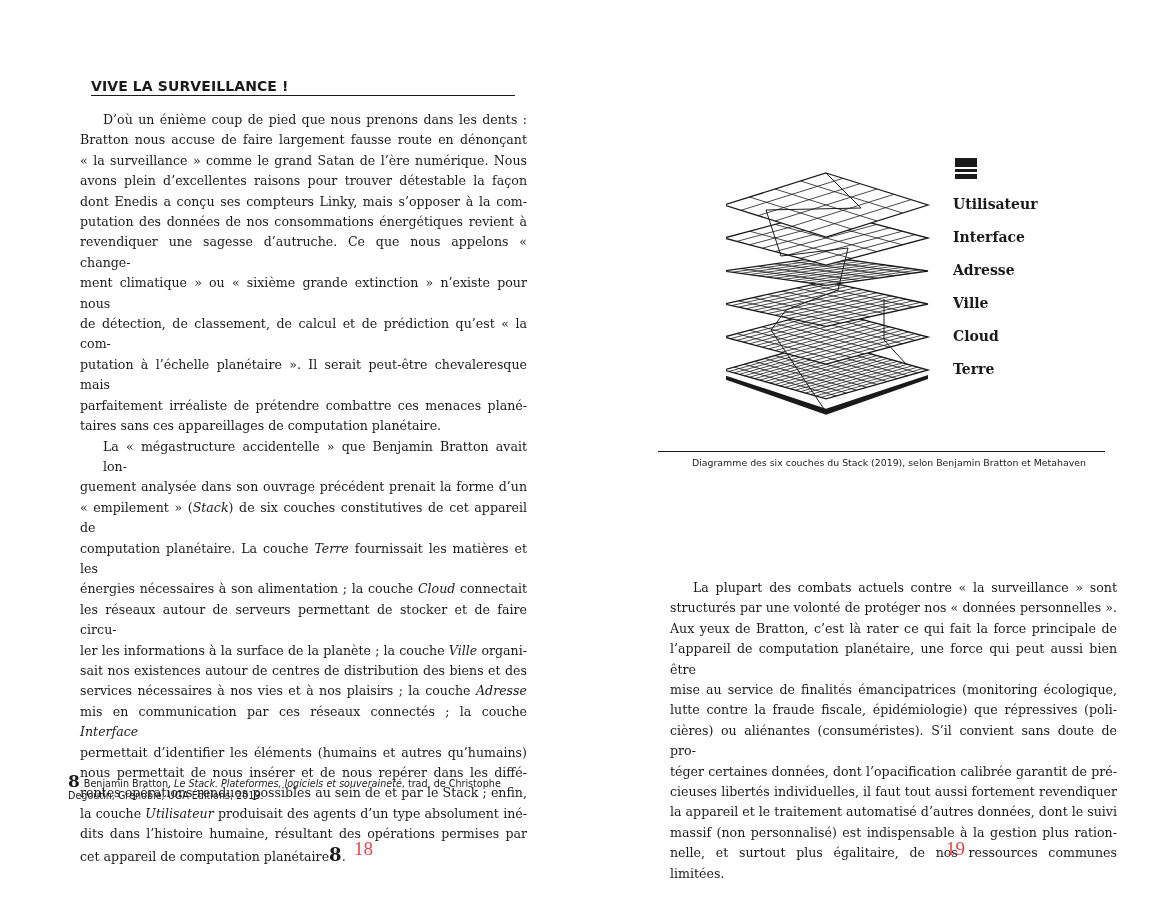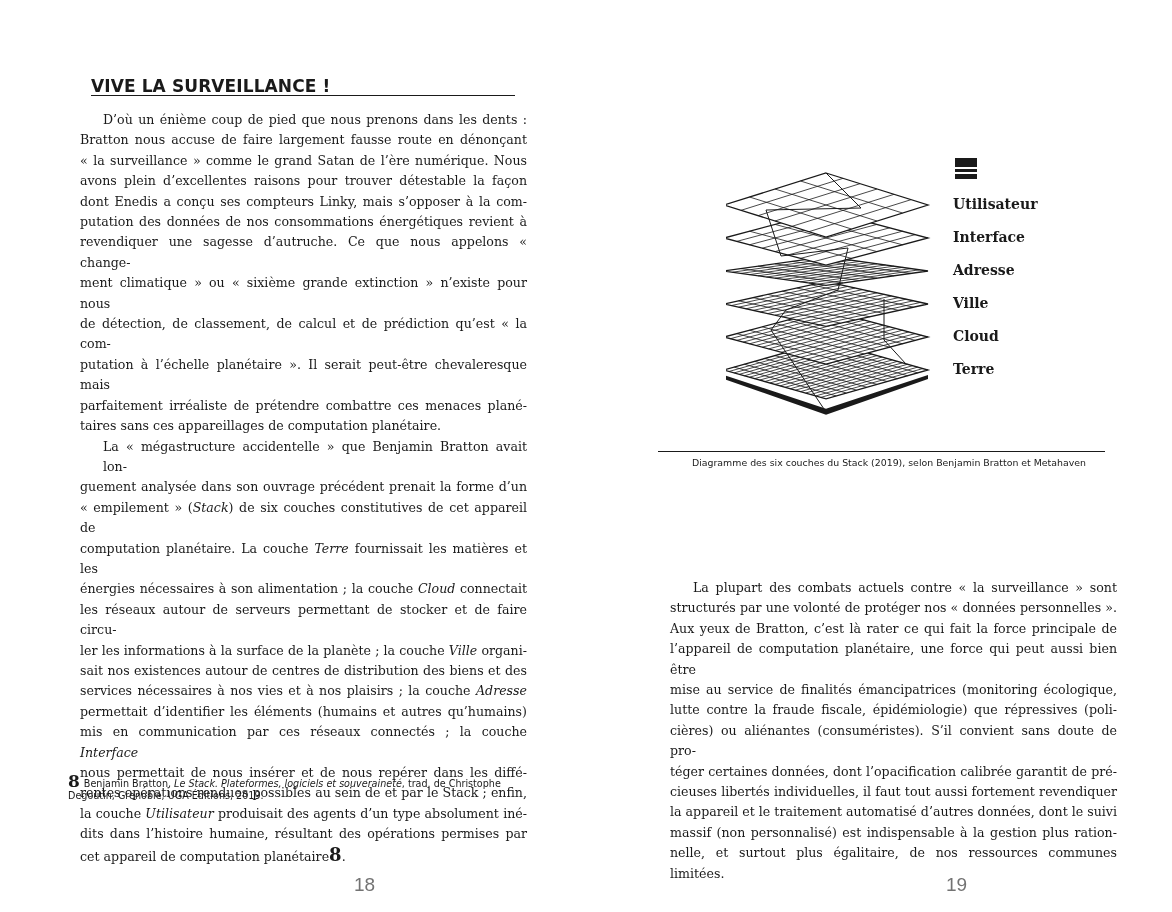--- a/index.html
+++ b/index.html
@@ -3,21 +3,21 @@
   <meta charset="utf-8">
   <style>
     html, body { margin: 0; padding: 0; background: #ffffff; }
     body { width: 1172px; height: 912px; position: relative; overflow: hidden; color: #1a1a1a; }
     .page { position: absolute; top: 0; height: 912px; }
     .page-left { left: 0; width: 586px; }
     .page-right { left: 586px; width: 586px; }
 
     .section-heading {
       position: absolute; left: 91px; top: 78px; width: 424px;
-      font-family: "DejaVu Sans", sans-serif; font-weight: bold; font-size: 17px;
+      font-family: "DejaVu Sans", sans-serif; font-weight: bold; font-size: 14px;
       letter-spacing: 0.1px; padding-bottom: 1px;
       border-bottom: 1.2px solid #1a1a1a; line-height: 16px;
     }
     .body-text {
       font-family: "DejaVu Serif", serif; font-size: 12.6px; line-height: 20.4px;
       text-align: justify; margin: 12px;
     }
     .left-text { position: absolute; left: 68px; top: 98px; width: 447px; }
     .right-text { position: absolute; left: 72px; top: 566px; width: 447px; }
     .body-text p { margin: 0; text-indent: 23px; }
@@ -25,22 +25,22 @@
     .body-text p span.line.first { padding-left: 23px; }
     .body-text p span.line.last { text-align-last: left; }
     .fnref { font-family: "DejaVu Serif", serif; font-weight: bold; font-size: 18px; }
 
     .footnote {
       position: absolute; left: 68px; top: 775px; width: 450px;
       font-family: "DejaVu Sans", sans-serif; font-size: 9.6px; line-height: 12px;
     }
     .footnote .fn-num { font-family: "DejaVu Serif", serif; font-weight: bold; font-size: 17px; margin-right: 4px; }
     .page-number {
-      position: absolute; top: 874px;
-      font-family: Liberation Sans, sans-serif; font-size: 19px; font-weight: 300; color: #737373;
+      position: absolute; top: 838px;
+      font-family: Liberation Serif, serif; font-size: 19px; font-weight: 300; color: #ef4444;
     }
     .page-left .page-number { left: 354px; }
     .page-right .page-number { left: 360px; }
 
     .figure { position: absolute; left: 140px; top: 150px; width: 400px; height: 280px; }
     .figure svg { position: absolute; left: 0; top: 0; }
     .layer-label {
       position: absolute; left: 227px;
       font-family: "DejaVu Serif", serif; font-weight: bold; font-size: 14px; color: #1a1a1a;
     }
@@ -73,22 +73,22 @@
       <p>
         <span class="line first">La « mégastructure accidentelle » que Benjamin Bratton avait lon-</span>
         <span class="line">guement analysée dans son ouvrage précédent prenait la forme d’un</span>
         <span class="line">« empilement » (<i>Stack</i>) de six couches constitutives de cet appareil de</span>
         <span class="line">computation planétaire. La couche <i>Terre</i> fournissait les matières et les</span>
         <span class="line">énergies nécessaires à son alimentation ; la couche <i>Cloud</i> connectait</span>
         <span class="line">les réseaux autour de serveurs permettant de stocker et de faire circu-</span>
         <span class="line">ler les informations à la surface de la planète ; la couche <i>Ville</i> organi-</span>
         <span class="line">sait nos existences autour de centres de distribution des biens et des</span>
         <span class="line">services nécessaires à nos vies et à nos plaisirs ; la couche <i>Adresse</i></span>
+        <span class="line">mis en communication par ces réseaux connectés ; la couche <i>Interface</i></span>
         <span class="line">permettait d’identifier les éléments (humains et autres qu’humains)</span>
-        <span class="line">mis en communication par ces réseaux connectés ; la couche <i>Interface</i></span>
         <span class="line">nous permettait de nous insérer et de nous repérer dans les diffé-</span>
         <span class="line">rentes opérations rendues possibles au sein de et par le Stack ; enfin,</span>
         <span class="line">la couche <i>Utilisateur</i> produisait des agents d’un type absolument iné-</span>
         <span class="line">dits dans l’histoire humaine, résultant des opérations permises par</span>
         <span class="line last">cet appareil de computation planétaire<span class="fnref">8</span>.</span>
       </p>
     </div>
   <div class="footnote">
     <span class="fn-num">8</span><span id="footnote-text">Benjamin Bratton, <i>Le Stack. Plateformes, logiciels et souveraineté</i>, trad. de Christophe Degoutin, Grenoble, UGA Éditions, 2019.</span>
   </div>

